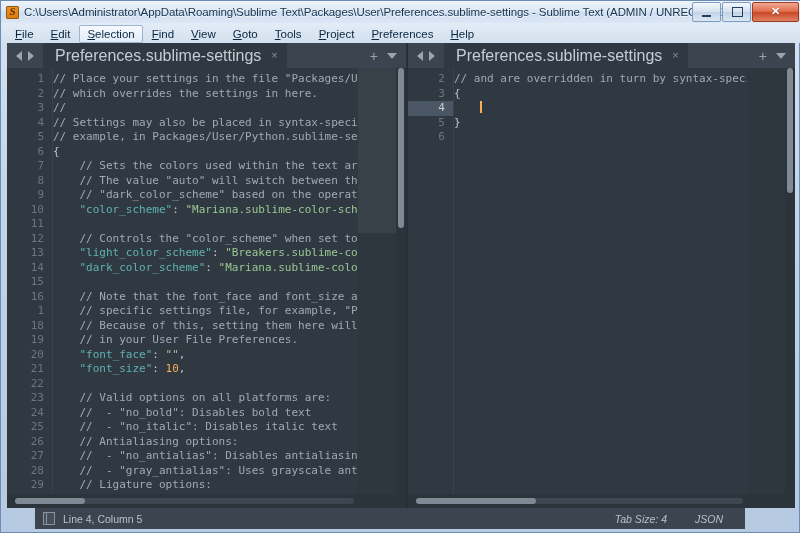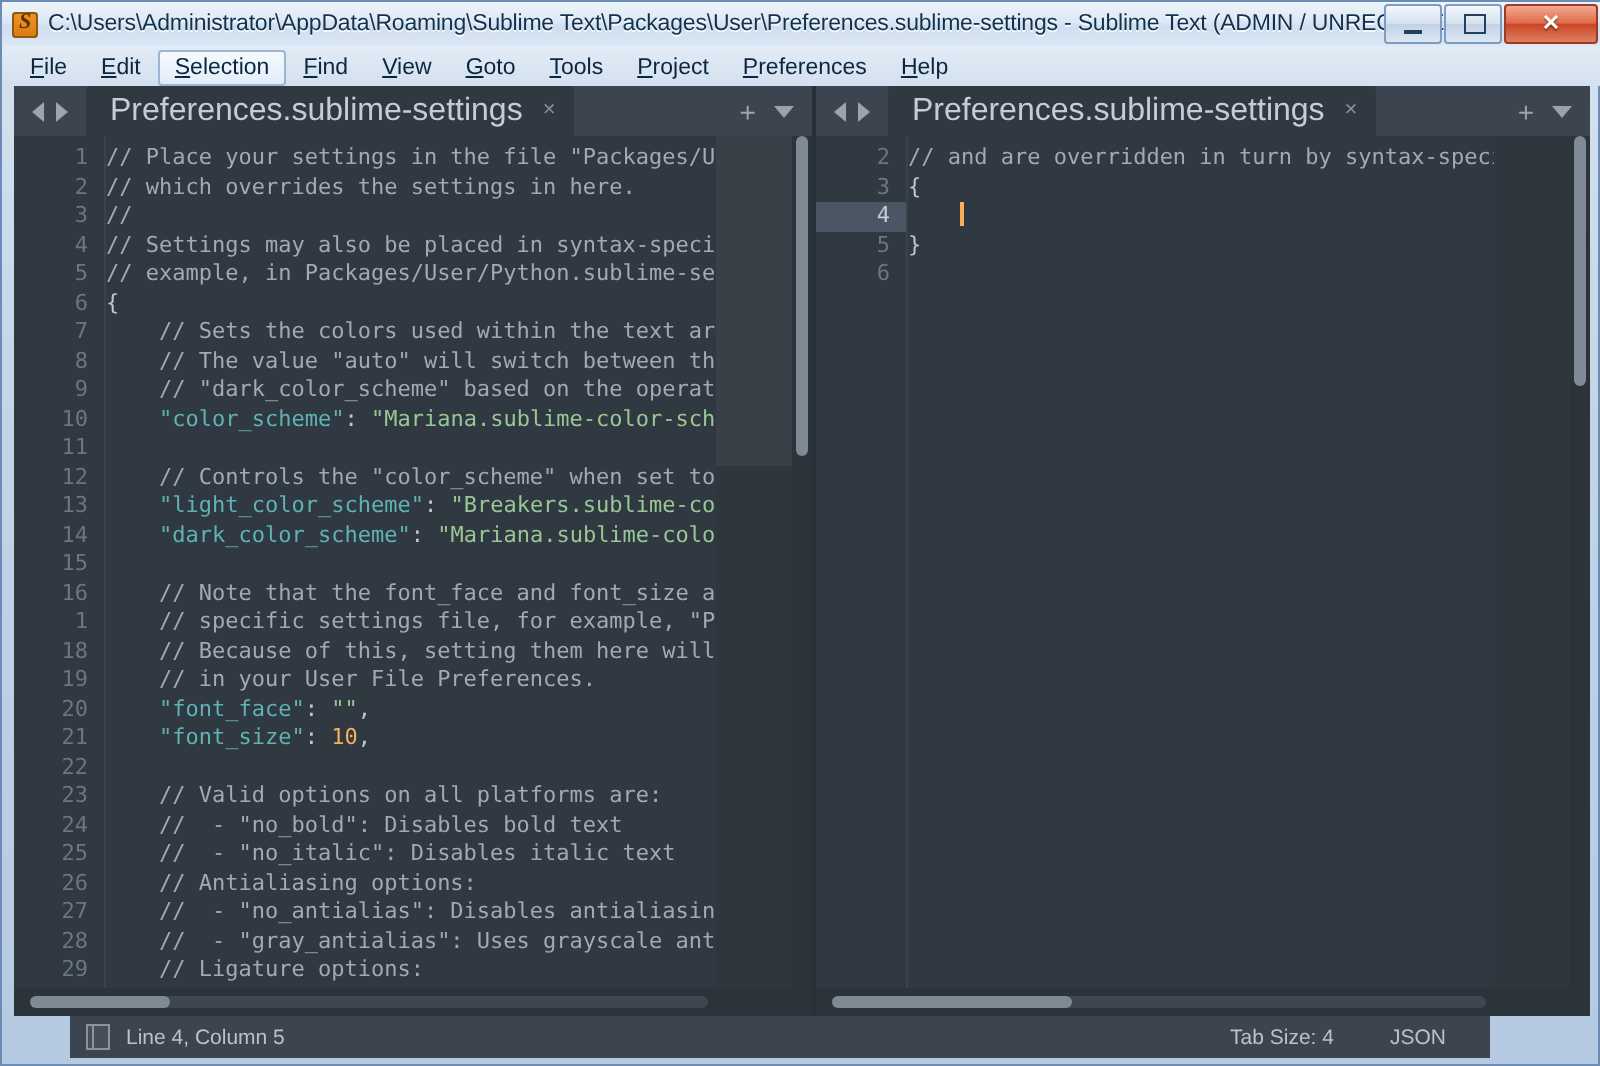--- a/index.html
+++ b/index.html
@@ -168,21 +168,21 @@
     position:absolute;left:6px;top:507px;width:710px;height:21px;
     background:#3c444f;display:flex;align-items:center;margin-left:28px;
   }
   .status-ico{
     width:10px;height:11px;border:1px solid #8a939e;margin-left:8px;margin-right:8px;
     position:relative;background:#454e59;
   }
   .status-ico:after{content:"";position:absolute;left:2px;top:0;bottom:0;width:1px;background:#8a939e;}
   .status-left{font-size:10.5px;color:#b9c1ca;}
   .status-spacer{flex:1;}
-  .status-right{font-size:10.5px;color:#b9c1ca;margin-right:28px;}
+  .status-right{font-size:10.5px;color:#b9c1ca;margin-right:28px;font-style:italic;}
   .status-right.last{margin-right:22px;}
 </style>
 </head>
 <body>
 
 <div class="window">
 
   <div class="titlebar">
     <div class="app-logo"></div>
     <div class="title-text">C:\Users\Administrator\AppData\Roaming\Sublime Text\Packages\User\Preferences.sublime-settings - Sublime Text (ADMIN / UNREGISTERED)</div>

